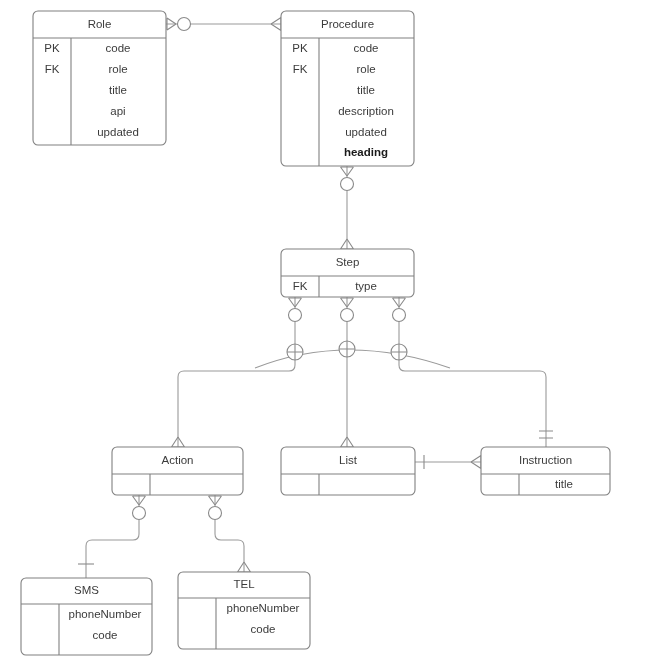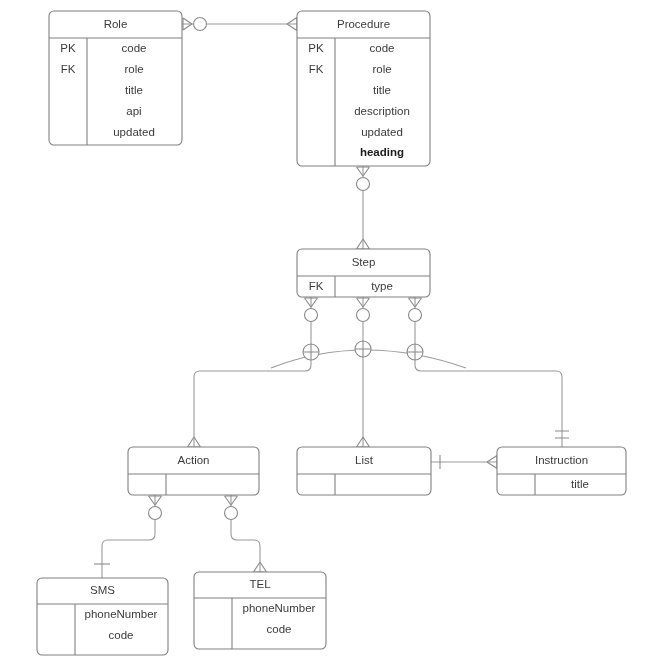--- a/index.html
+++ b/index.html
@@ -9,21 +9,21 @@
   }
   body {
     width: 649px;
     height: 662px;
     font-family: "Liberation Sans", sans-serif;
     overflow: hidden;
     position: relative;
   }
   #canvas {
     position: absolute;
-    left: 16px; top: 0;
+    left: 0; top: 0;
     width: 554px;
     height: 662px;
   }
   .erd-svg {
     position: absolute;
     left: 0; top: 0;
     width: 649px;
     height: 662px;
   }
   .ent-rect {

